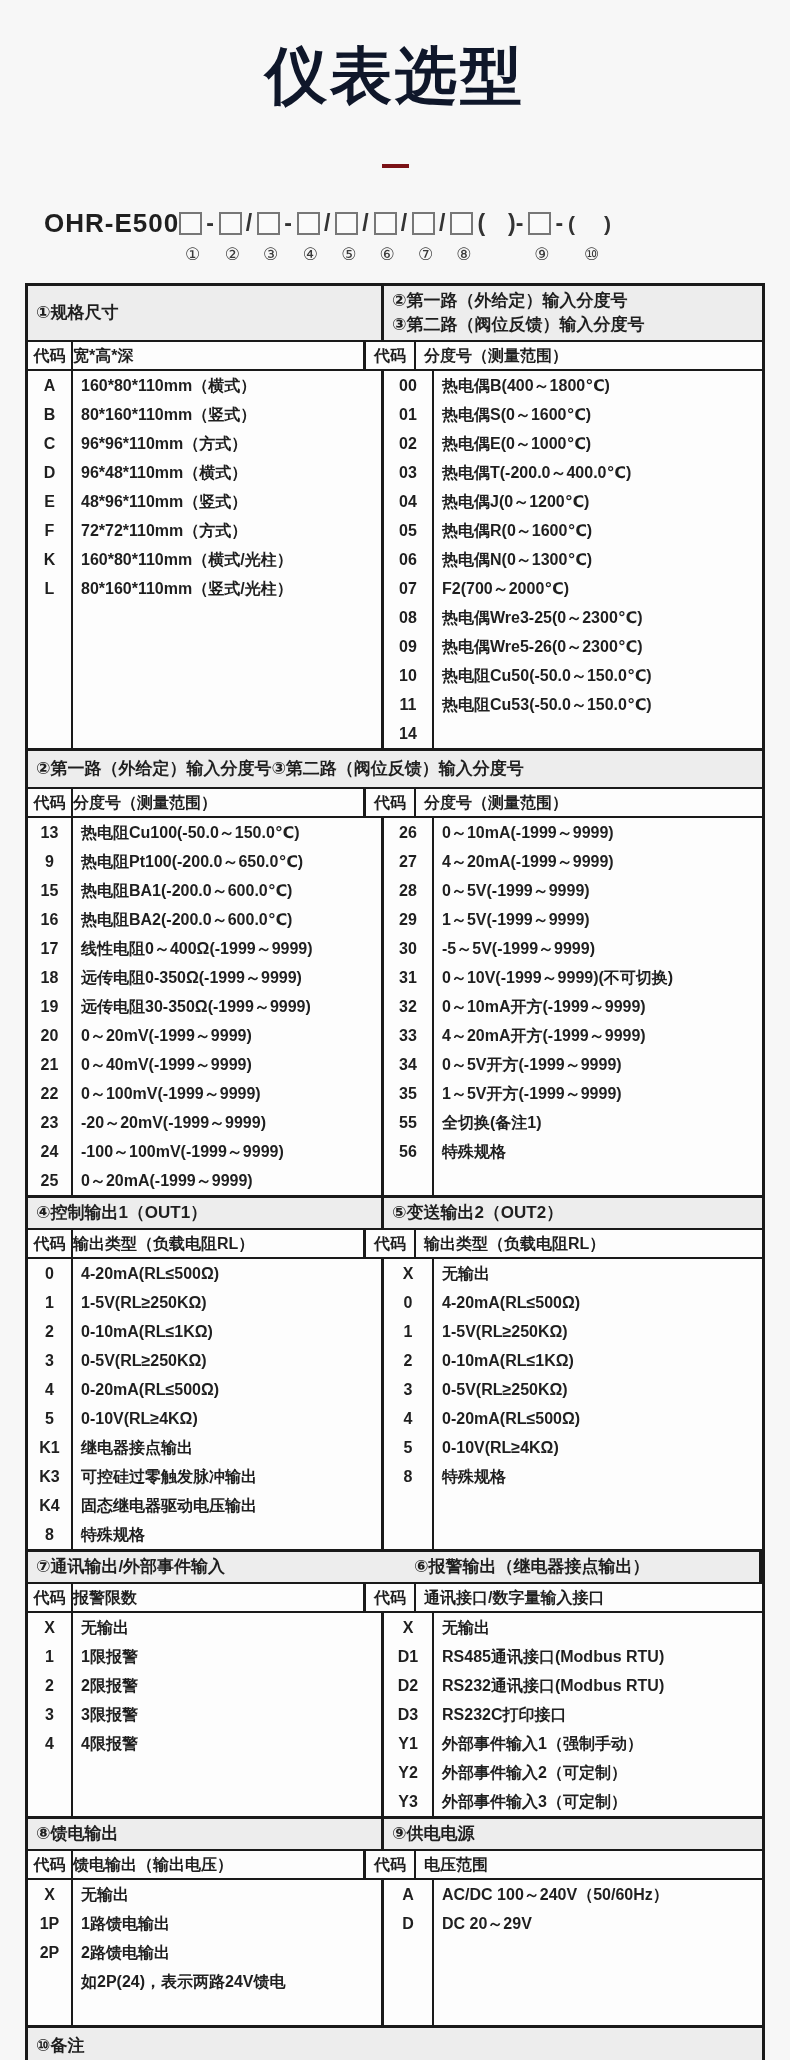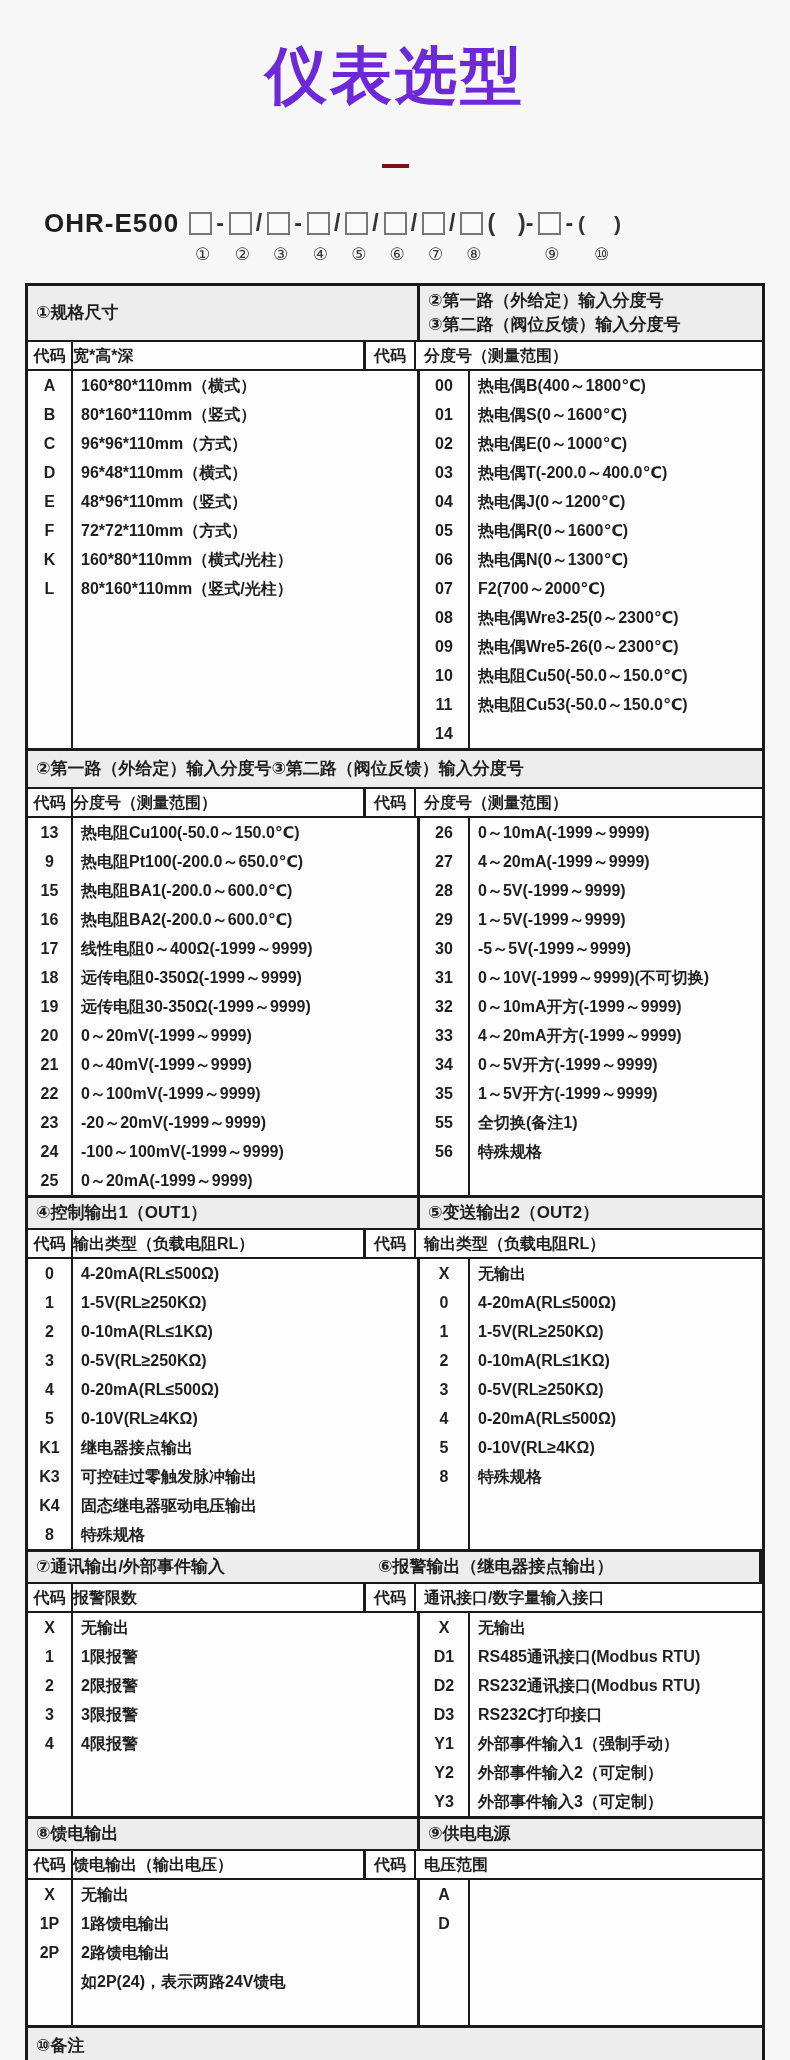--- a/index.html
+++ b/index.html
@@ -13,48 +13,48 @@
   *{box-sizing:border-box;margin:0;padding:0}
   html,body{background:var(--page_bg)}
   body{
     width:790px;min-height:2060px;margin:0 auto;
     font-family:"Liberation Sans","DejaVu Sans",sans-serif;
     color:var(--ink);
   }
   .page{width:790px;padding-top:26px}
   .big-title{
     text-align:center;font-size:62px;font-weight:900;letter-spacing:3px;
-    color:#6d28d9;margin-top:8px;
+    color:#0f172a;margin-top:8px;
   }
   .title-dash{width:27px;height:4px;background:var(--accent);margin:46px auto 0}
   
   .model-line{
     display:flex;align-items:flex-start;margin:42px 0 10px 44px;white-space:nowrap;
   }
-  .model-prefix{font-size:26px;font-weight:700;letter-spacing:1px;margin-right:10px;line-height:27px}
+  .model-prefix{font-size:26px;font-weight:700;letter-spacing:1px;line-height:27px}
   .model-groups{display:inline-flex;align-items:flex-start}
   .mgroup{display:inline-flex;flex-direction:column;margin-right:1px}
   .mtop{display:flex;align-items:center;height:27px}
   .mbox{width:23px;height:23px;border:2px solid #777;background:#fafafa;display:inline-block}
   .msep{font-size:23px;font-weight:700;margin:0 4px;color:#333}
   .mtext{font-size:21px;font-weight:700;color:#333;letter-spacing:4px}
   .mnum{font-size:17px;color:#3a3a3a;margin-top:7px;width:27px;text-align:center}
   .mnum.ctr{align-self:center;width:auto}
   
   .seltable{
     width:740px;margin:18px auto 0;border:3px solid var(--border);background:var(--cell_bg);
     font-size:16px;font-weight:700;
   }
   .band{border-top:3px solid var(--border)}
   .band:first-child{border-top:none}
   .hdr{display:flex;background:var(--header_bg);border-bottom:2px solid var(--border)}
   .hdr-full{background:var(--header_bg);border-bottom:2px solid var(--border);
     padding:6px 8px;font-size:17px;line-height:24px}
   .hcell{padding:3px 8px;font-size:17px;line-height:24px}
-  .lhalf{width:392px;border-right:3px solid var(--border)}
+  .lhalf{width:356px;border-right:3px solid var(--border)}
   .rhalf{flex:1}
   .vcenter{display:flex;align-items:center}
   .sub{display:flex;border-bottom:2px solid var(--border);height:29px;line-height:27px}
   .scode{text-align:center;border-right:2px solid var(--border);font-size:16px}
   .lcode{width:45px}
   .ldesc{width:293px;border-right:3px solid var(--border);padding-left:0}
   .rcode{width:50px}
   .rdesc{flex:1;padding-left:8px}
   .body{display:flex;align-items:stretch}
   .half{display:flex;align-items:stretch}
@@ -439,20 +439,24 @@
               <div class="cell desc">1路馈电输出</div>
               <div class="cell desc">2路馈电输出</div>
               <div class="cell desc">如2P(24)，表示两路24V馈电</div>
             </div>
           </div>
         <div class="half rhalf">
             <div class="col-codes">
               <div class="cell code">A</div>
               <div class="cell code">D</div>
             </div>
+            <div class="col-descs">
+              <div class="cell desc">AC/DC 100～240V（50/60Hz）</div>
+              <div class="cell desc">DC 20～29V</div>
+            </div>
           </div>
       </div>
     </section>
 
     <section class="band">
       <div class="hdr-full">⑩备注</div>
       <div class="note-row">无备注可省略</div>
     </section>
 
   </div>

